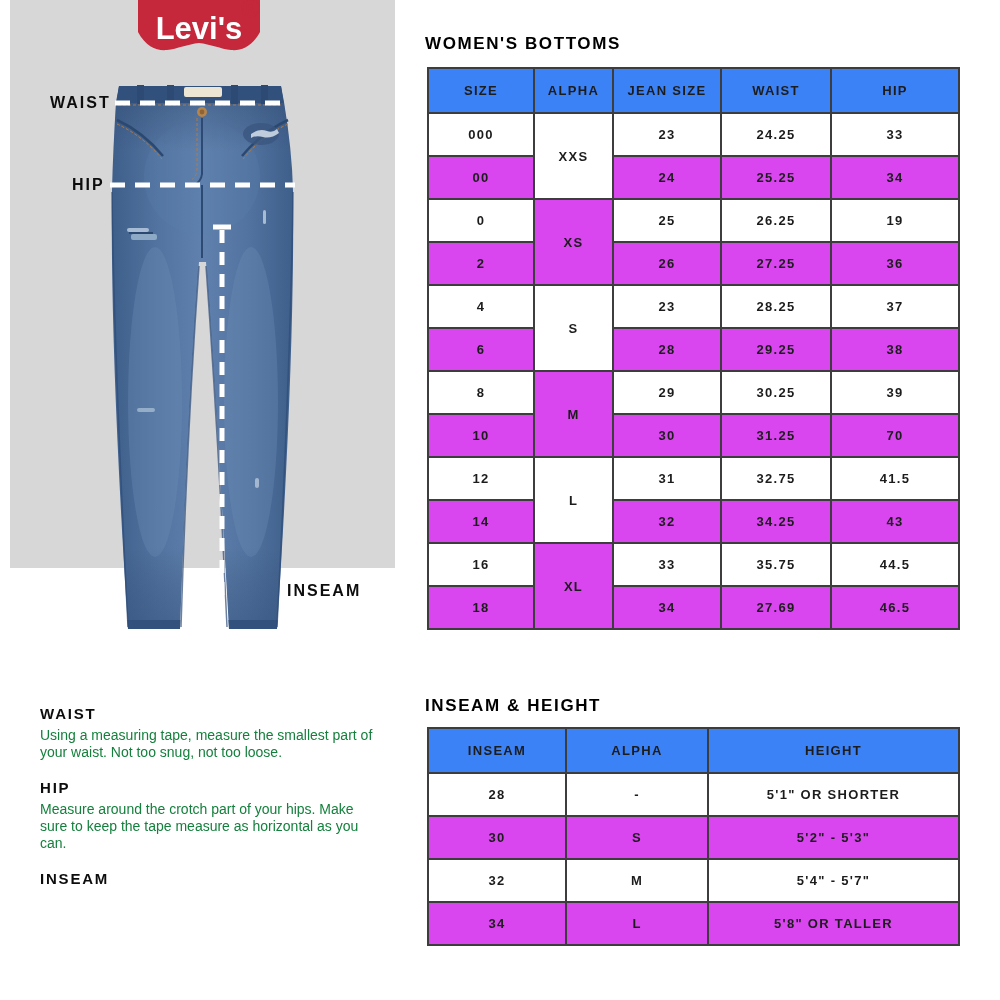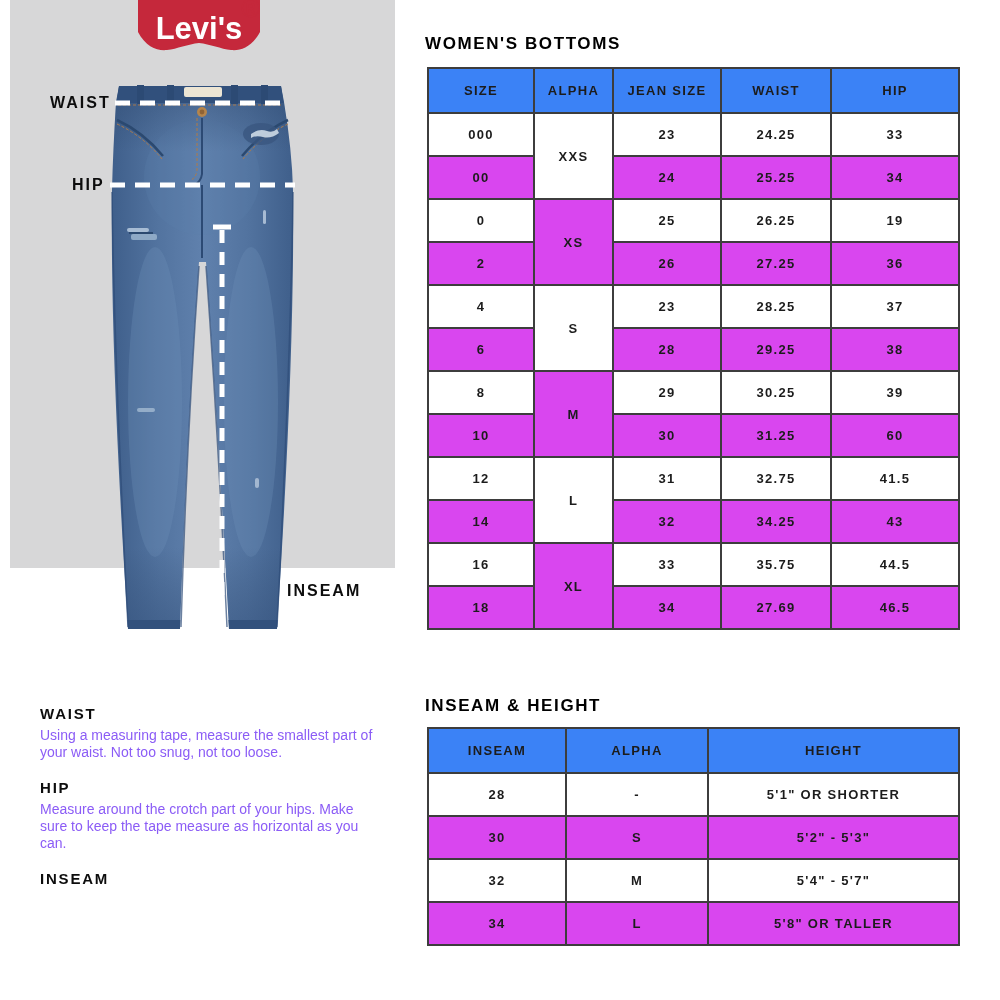--- a/index.html
+++ b/index.html
@@ -28,21 +28,21 @@
     font-size:13px;font-weight:700;letter-spacing:1.3px;color:#1c1c1c;padding:0;
   }
   th{height:43px;background:#3b82f6;}
   #bottoms-table td{height:41px;margin-left:42px;}
   #inseam-table td{height:41px;}
   .bg-light{background:#ffffff;}
   .bg-shade{background:#d946ef;}
   
   .guide{position:absolute;left:40px;top:705px;width:348px;color:#000;}
   .guide h3{margin:0 0 5px 0;font-size:15px;font-weight:700;letter-spacing:1.8px;color:#0d0d0d;}
-  .guide p{margin:0 12px 18px 0;font-size:14px;line-height:17px;color:#8b5cf6;}
+  .guide p{margin:0 12px 18px 0;font-size:14px;line-height:17px;color:#15803d;}
 </style>
 </head>
 <body>
 
 <div class="canvas">
 
   <div class="panel">
 
     <div class="logo-wrap">
       <svg width="122" height="54" viewBox="0 0 122 54">
@@ -196,21 +196,21 @@
           <td class="bg-light">8</td>
           <td class="bg-shade" rowspan="2">M</td>
           <td class="bg-light">29</td>
           <td class="bg-light">30.25</td>
           <td class="bg-light">39</td>
         </tr>
         <tr>
           <td class="bg-shade">10</td>
           <td class="bg-shade">30</td>
           <td class="bg-shade">31.25</td>
-          <td class="bg-shade">60</td>
+          <td class="bg-shade">70</td>
         </tr>
         <tr>
           <td class="bg-light">12</td>
           <td class="bg-light" rowspan="2">L</td>
           <td class="bg-light">31</td>
           <td class="bg-light">32.75</td>
           <td class="bg-light">41.5</td>
         </tr>
         <tr>
           <td class="bg-shade">14</td>

